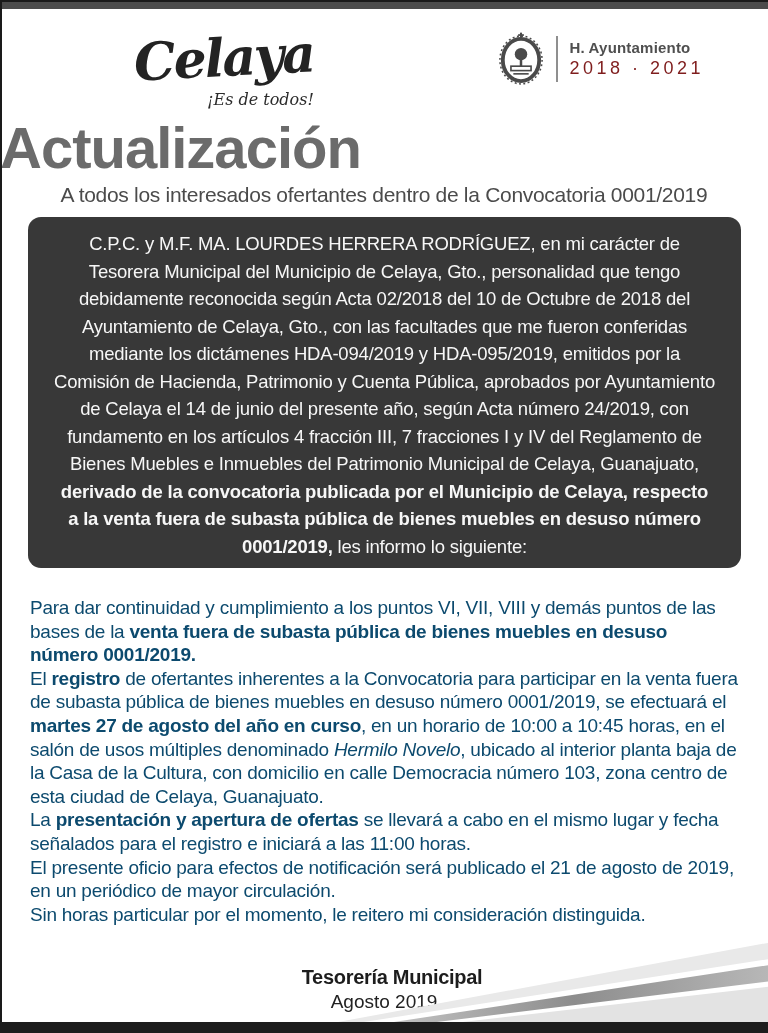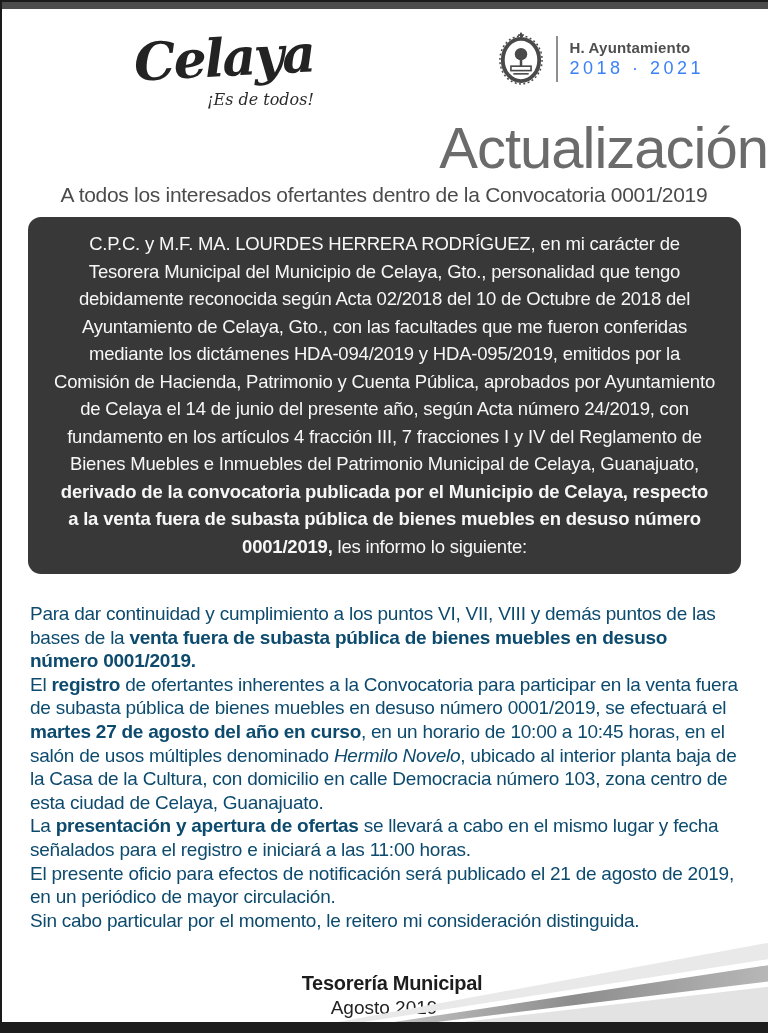--- a/index.html
+++ b/index.html
@@ -63,45 +63,45 @@
     margin: 0 11px 0 12px;
   }
   .seal-line1 {
     font-size: 15px;
     font-weight: bold;
     color: #4f4f4f;
     letter-spacing: 0.2px;
   }
   .seal-line2 {
     font-size: 18px;
-    color: #3b82f6;
+    color: #7f1d1d;
     letter-spacing: 3.5px;
     margin-top: 2px;
   }
   .title {
     margin-top: 8px;
-    text-align: right;
+    text-align: left;
     font-size: 58px;
     line-height: 62px;
-    font-weight: normal;
+    font-weight: bold;
     color: #6b6b6b;
     letter-spacing: -1px;
   }
   .subtitle {
     margin-top: 4px;
     text-align: center;
     font-size: 21px;
     color: #4b4b4b;
     letter-spacing: -0.3px;
   }
   .notice {
     margin: 10px 27px 0 28px;
     background: #383838;
     border-radius: 13px;
-    padding: 13px 26px 14px;
+    padding: 13px 26px 8px;
   }
   .notice-text {
     color: #f7f7f7;
     font-size: 18.5px;
     line-height: 27.5px;
     text-align: center;
     letter-spacing: -0.2px;
   }
   .body-text {
     margin: 28px 28px 12px 30px;
@@ -168,21 +168,21 @@
 
   <section class="notice">
     <p class="notice-text"><span>C.P.C. y M.F. MA. LOURDES HERRERA RODRÍGUEZ, en mi carácter de Tesorera Municipal del Municipio de Celaya, Gto., personalidad que tengo debidamente reconocida según Acta 02/2018 del 10 de Octubre de 2018 del Ayuntamiento de Celaya, Gto., con las facultades que me fueron conferidas mediante los dictámenes HDA-094/2019 y HDA-095/2019, emitidos por la Comisión de Hacienda, Patrimonio y Cuenta Pública, aprobados por Ayuntamiento de Celaya el 14 de junio del presente año, según Acta número 24/2019, con fundamento en los artículos 4 fracción III, 7 fracciones I y IV del Reglamento de Bienes Muebles e Inmuebles del Patrimonio Municipal de Celaya, Guanajuato, </span><span style="font-weight: bold;">derivado de la convocatoria publicada por el Municipio de Celaya, respecto a la venta fuera de subasta pública de bienes muebles en desuso número 0001/2019,</span><span> les informo lo siguiente:</span></p>
   </section>
 
   <section class="body-text">
     <p><span>Para dar continuidad y cumplimiento a los puntos VI, VII, VIII y demás puntos de las bases de la </span><span style="font-weight: bold;">venta fuera de subasta pública de bienes muebles en desuso número 0001/2019.</span></p>
     <p><span>El </span><span style="font-weight: bold;">registro</span><span> de ofertantes inherentes a la Convocatoria para participar en la venta fuera de subasta pública de bienes muebles en desuso número 0001/2019, se efectuará el </span><span style="font-weight: bold;">martes 27 de agosto del año en curso</span><span>, en un horario de 10:00 a 10:45 horas, en el salón de usos múltiples denominado </span><span style="font-style: italic;">Hermilo Novelo</span><span>, ubicado al interior planta baja de la Casa de la Cultura, con domicilio en calle Democracia número 103, zona centro de esta ciudad de Celaya, Guanajuato.</span></p>
     <p><span>La </span><span style="font-weight: bold;">presentación y apertura de ofertas</span><span> se llevará a cabo en el mismo lugar y fecha señalados para el registro e iniciará a las 11:00 horas.</span></p>
     <p><span>El presente oficio para efectos de notificación será publicado el 21 de agosto de 2019, en un periódico de mayor circulación.</span></p>
-    <p><span>Sin cabo particular por el momento, le reitero mi consideración distinguida.</span></p>
+    <p><span>Sin horas particular por el momento, le reitero mi consideración distinguida.</span></p>
   </section>
 
   <div class="signature">
     <div class="sig-name">Tesorería Municipal</div>
     <div class="sig-date">Agosto 2019</div>
   </div>
 
   <div class="ribbon">
     <div class="stripe s1"></div>
     <div class="stripe s2"></div>

